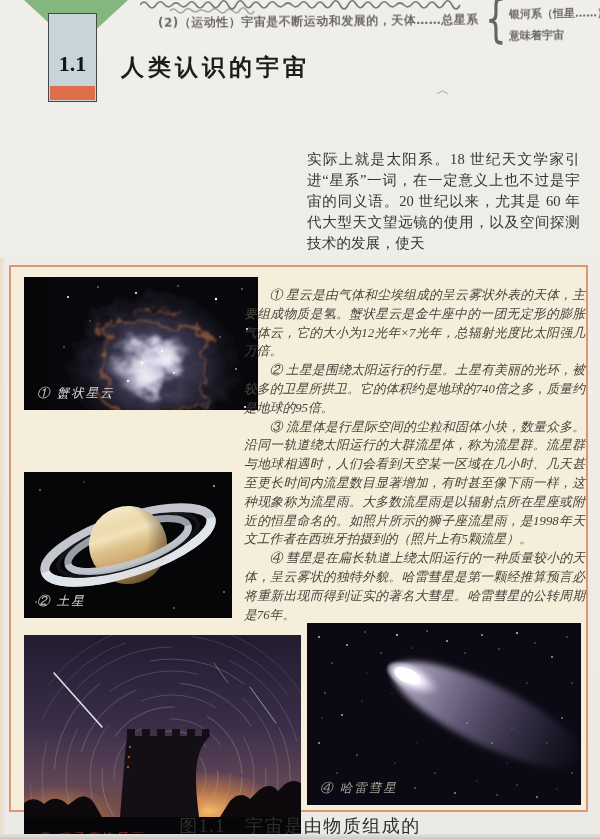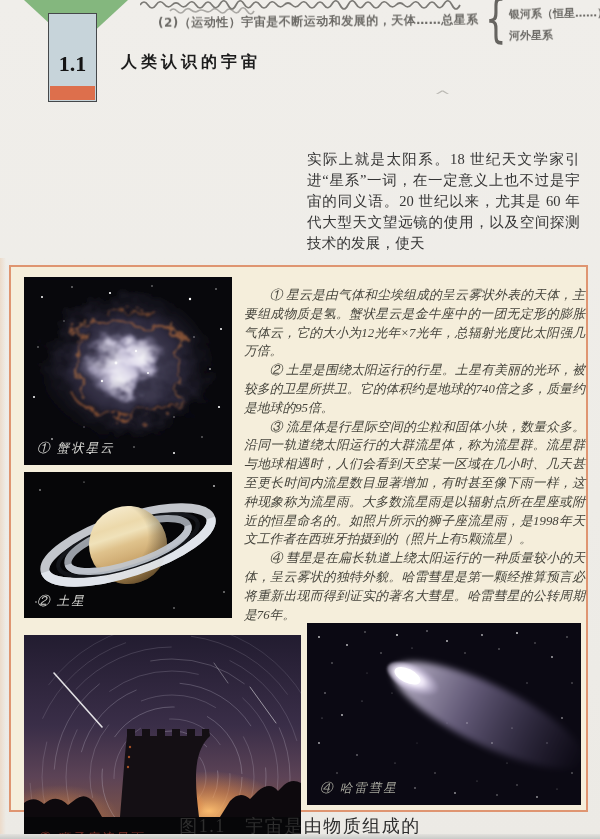--- a/index.html
+++ b/index.html
@@ -44,21 +44,21 @@
     position:absolute;left:0;right:0;bottom:24px;text-align:center;
     font-family:"Liberation Serif","DejaVu Serif",serif;font-weight:bold;
     font-size:22px;color:#141414;
   }
   .numbox .band{
     position:absolute;left:1px;right:1px;bottom:1px;height:14px;background:#dd6f4c;
   }
   .page-title{
     position:absolute;left:121px;top:52px;margin:0;
     font-family:"Liberation Sans","DejaVu Sans",sans-serif;
-    font-size:16px;font-weight:bold;color:#1c1c1c;letter-spacing:4px;
+    font-size:23px;font-weight:bold;color:#1c1c1c;letter-spacing:4px;
   }
   
   .sub-heading{
     position:absolute;left:22px;top:122px;margin:0;
     font-family:"Liberation Sans","DejaVu Sans",sans-serif;
     font-size:16px;font-weight:bold;color:#2c2c2c;letter-spacing:1px;
   }
   .col{
     position:absolute;top:149px;width:273px;margin:0;
     font-size:14.5px;line-height:21px;text-align:justify;color:#353535;
@@ -66,21 +66,21 @@
   }
   .col-left{left:22px;text-indent:2em;}
   .col-right{left:307px;}
   
   .figure-box{
     position:absolute;left:9px;top:265px;width:579px;height:547px;
     background:#f5eedb;border:2px solid #df9571;box-sizing:border-box;
   }
   .photo{position:absolute;overflow:hidden;background:#060608;}
   .photo svg{display:block;}
-  .photo-crab{left:13px;top:10px;width:208px;height:188px;}
+  .photo-crab{left:13px;top:10px;width:208px;height:133px;padding-left:26px;}
   .photo-saturn{left:13px;top:205px;width:208px;height:146px;}
   .photo-meteor{left:13px;top:368px;width:277px;height:220px;}
   .photo-halley{left:296px;top:356px;width:274px;height:182px;}
   .photo-label{
     position:absolute;left:13px;bottom:8px;
     font-size:12.5px;font-style:italic;letter-spacing:2px;white-space:nowrap;
   }
   .lbl-light{color:#d6d6d2;} .lbl-gray{color:#a6a69c;} .lbl-red{color:#7c2f26;}
   .fig-text{
     position:absolute;left:233px;top:19px;width:341px;
@@ -110,21 +110,21 @@
   <div class="handnotes">
     <svg class="hw-squiggle" width="472" height="16" viewBox="0 0 472 16">
       <g stroke="#5f5d58" stroke-width="1.7" fill="none" opacity=".8" filter="blur(.3px)">
         <path d="M0,5 q4,-6 8,0 t8,0 t8,-1 t8,1 t8,0 t8,-1 t8,1 t8,0 t8,0 t8,-1 t8,1 t8,0 t8,-1 t8,1 t8,0 t8,0 t8,-1 t8,1 t8,0 t8,-1 t8,1 t8,0 t8,0 t8,-1 t8,1 t8,0 t8,-1 t8,1 t8,0 t8,0 t8,-1 t8,1 t8,0 t8,-1 t8,1 t8,0 t8,0 t8,-1 t8,1 t8,0"></path>
         <path d="M30,11 q3,-4 7,0 t7,0 t7,-1 t7,1 t7,0 t7,-1 t7,1 t7,0 t7,0 t7,-1 t7,1 t7,0" opacity=".6"></path>
       </g>
     </svg>
     <div class="hw-text">(2)（运动性）宇宙是不断运动和发展的，天体……总星系</div>
     <div class="hw-brace">{</div>
     <div class="hw-item hw-item1">银河系（恒星……）</div>
-    <div class="hw-item hw-item2">河外星系</div>
+    <div class="hw-item hw-item2">意味着宇宙</div>
     <div class="hw-caret">^</div>
   </div>
 
   <div>
     <div class="tri"></div>
     <div class="numbox">
       <div class="num">1.1</div>
       <div class="band"></div>
     </div>
     <h1 class="page-title">人类认识的宇宙</h1>

